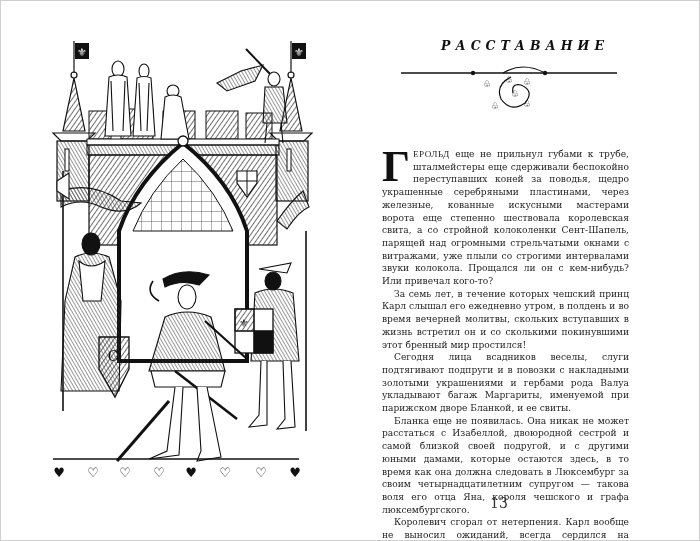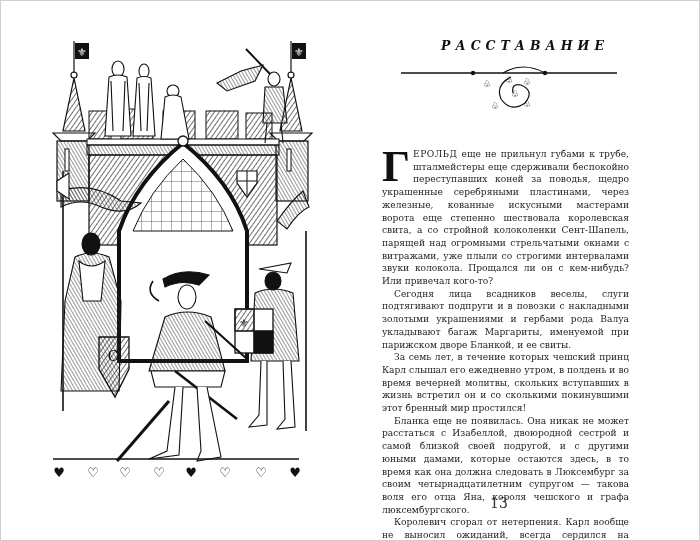--- a/index.html
+++ b/index.html
@@ -26,21 +26,21 @@
       position: absolute; left: 31px; top: 147px; width: 247px;
       font-family: "DejaVu Serif", serif; font-size: 9.1px; line-height: 12.7px;
       color: #1e1e1e; text-align: justify;
     }
     .para { margin: 0; text-indent: 12px; }
     .para.first { text-indent: 0; }
     .dropcap {
       float: left; font-family: "Liberation Serif", serif; font-size: 44px; line-height: 34px;
       margin: 2px 3px 0 0; color: #111; font-weight: bold;
     }
-    .smallcaps { letter-spacing: 0.5px; }
+    .smallcaps { letter-spacing: 0.5px; font-family: Liberation Serif, serif; }
     .page-number {
       position: absolute; left: 0; top: 494px; width: 296px; text-align: center;
       font-family: "DejaVu Serif", serif; font-size: 14px; color: #333;
     }
   </style>
 </head>
 <body>
 
 <div class="spread">
 
@@ -187,21 +187,21 @@
         <text x="116" y="32">♧</text>
         <text x="96" y="44">♧</text>
         <text x="128" y="42">♧</text>
       </g>
     </svg>
 
     <div class="body-text">
       <p class="para first">
         <span class="dropcap">Г</span><span class="smallcaps">ЕРОЛЬД</span><span> еще не прильнул губами к трубе, шталмейстеры еще сдерживали беспокойно переступавших коней за поводья, щедро украшенные серебряными пластинами, через железные, кованные искусными мастерами ворота еще степенно шествовала королевская свита, а со стройной колоколенки Сент-Шапель, парящей над огромными стрельчатыми окнами с витражами, уже плыли со строгими интервалами звуки колокола. Прощался ли он с кем-нибудь? Или привечал кого-то?</span>
       </p>
+      <p class="para">За семь лет, в течение которых чешский принц Карл слышал его ежедневно утром, в полдень и во время вечерней молитвы, скольких вступавших в жизнь встретил он и со сколькими покинувшими этот бренный мир простился!</p>
       <p class="para">Сегодня лица всадников веселы, слуги подтягивают подпруги и в повозки с накладными золотыми украшениями и гербами рода Валуа укладывают багаж Маргариты, именуемой при парижском дворе Бланкой, и ее свиты.</p>
-      <p class="para">За семь лет, в течение которых чешский принц Карл слышал его ежедневно утром, в полдень и во время вечерней молитвы, скольких вступавших в жизнь встретил он и со сколькими покинувшими этот бренный мир простился!</p>
       <p class="para">Бланка еще не появилась. Она никак не может расстаться с Изабеллой, двоюродной сестрой и самой близкой своей подругой, и с другими юными дамами, которые остаются здесь, в то время как она должна следовать в Люксембург за своим четырнадцатилетним супругом — такова воля его отца Яна, короля чешского и графа люксембургского.</p>
       <p class="para">Королевич сгорал от нетерпения. Карл вообще не выносил ожиданий, всегда сердился на опаздывающих. А сегодня ему особенно хотелось поскорее пришпорить коня и двинуться вперед — куда угодно, навстречу</p>
     </div>
 
     <div class="page-number">13</div>
   </div>
 </div>
 
 </body></html>

